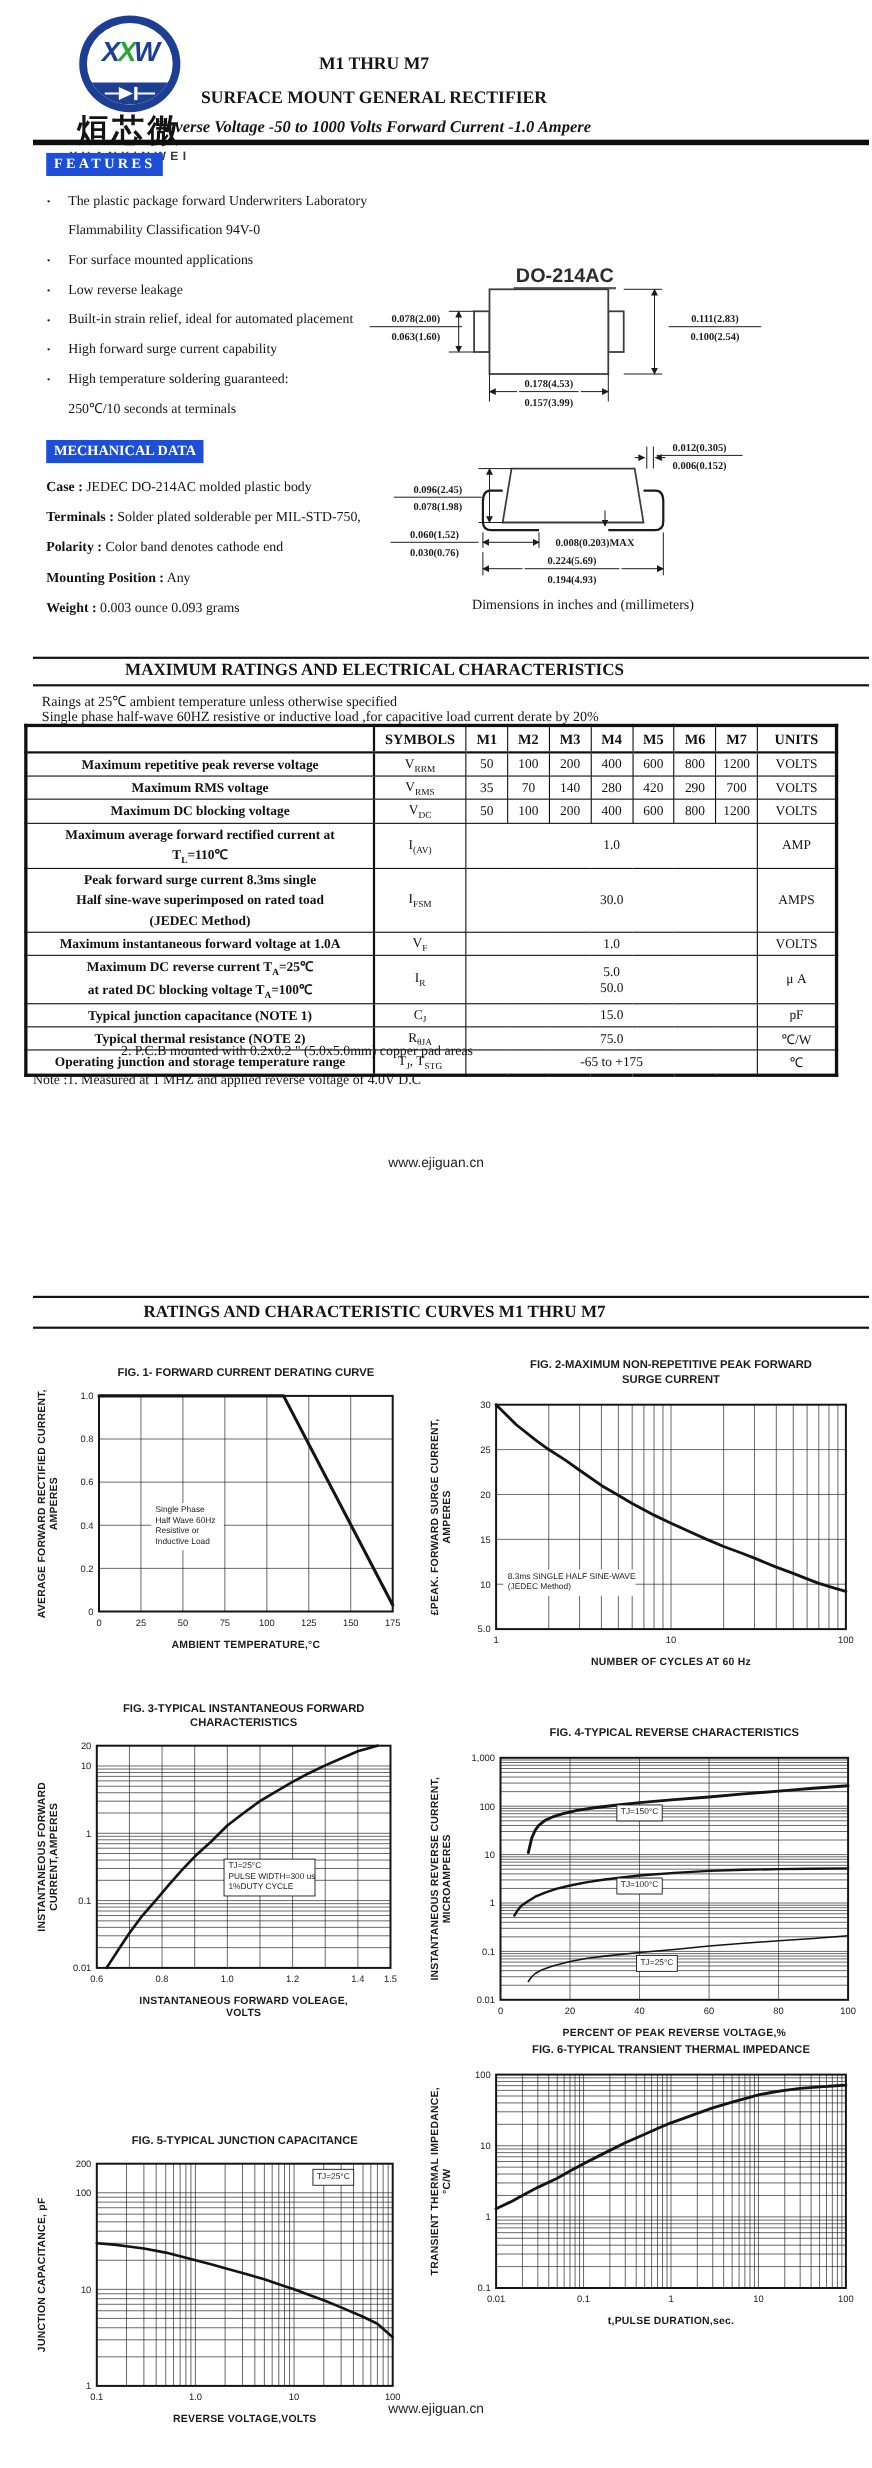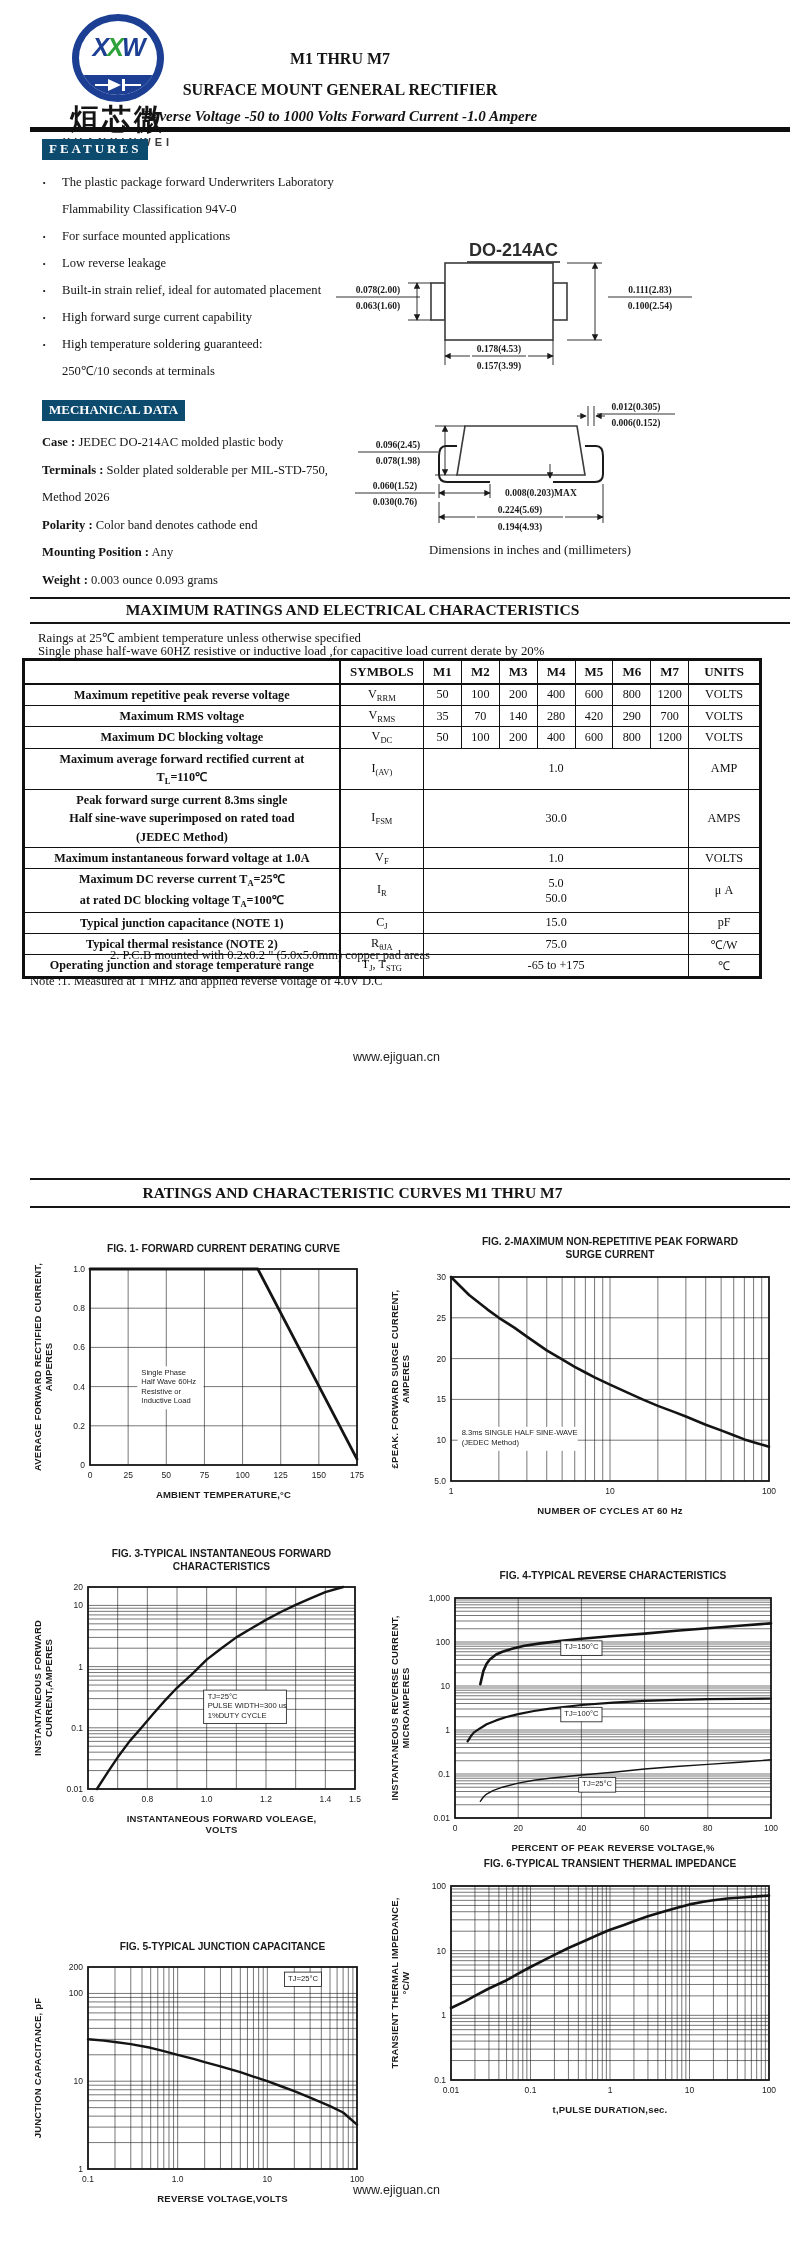--- a/index.html
+++ b/index.html
@@ -17,21 +17,21 @@
   .logo-band svg{display:block;margin:3px auto 0;}
   .logo-cn{margin-top:2px;font-size:29px;font-weight:bold;letter-spacing:3px;line-height:1.1;}
   .logo-en{font-family:"Liberation Sans",sans-serif;font-size:11px;font-weight:600;
            letter-spacing:4px;color:#3a3a3a;}
   .doc-titles{position:absolute;left:0;top:50px;width:680px;text-align:center;}
   .doc-title{font-size:16px;font-weight:bold;}
   .doc-subtitle{font-size:16px;font-weight:bold;margin-top:13px;}
   .doc-tagline{font-size:15px;font-style:italic;font-weight:600;margin-top:9px;}
   .top-bar{position:absolute;left:30px;top:127px;width:760px;height:5px;background:#0e0e0e;}
   
-  .sec-head{display:inline-block;background:#0c4a6e;color:#fff;font-weight:bold;
+  .sec-head{display:inline-block;background:#1d4ed8;color:#fff;font-weight:bold;
             padding:2px 7px 3px 7px;font-size:13px;}
   .feat{position:absolute;left:42px;top:139px;width:350px;}
   .feat .sec-head{letter-spacing:3px;}
   .feat-list{margin-top:9px;}
   .feat-item{display:flex;margin:0;}
   .feat-bullet{width:20px;font-weight:bold;line-height:27px;font-size:13px;}
   .feat-lines{flex:1;}
   .feat-lines div{line-height:27px;font-size:12.6px;}
   .mech{position:absolute;left:42px;top:400px;width:350px;}
   .mech-list{margin-top:8px;}
@@ -43,21 +43,21 @@
             color:#2c2c2c;border-bottom:0;}
   .pkg-name span{border-bottom:2px solid #555;padding:0 2px 1px;}
   .pkg-svg{position:absolute;}
   .pkg-svg text{font-family:"Liberation Serif",serif;font-weight:bold;font-size:9.5px;fill:#1b1b1b;}
   .pkg-svg .shape{fill:#fff;stroke:#3c3c3c;stroke-width:1.6;}
   .pkg-svg .dim{stroke:#1b1b1b;stroke-width:0.9;fill:none;}
   .pkg-caption{position:absolute;left:330px;top:543px;width:400px;text-align:center;
                font-size:12.8px;}
   
   .rule{position:absolute;left:30px;width:760px;height:2px;background:#151515;}
-  .center-title{position:absolute;left:12px;width:681px;text-align:center;
+  .center-title{position:absolute;left:0;width:681px;text-align:center;
                 font-size:15.5px;font-weight:bold;}
   .cond{position:absolute;left:38px;width:740px;font-size:12.8px;}
   #ratings-table{position:absolute;left:22px;top:658px;border-collapse:collapse;
                  width:740px;color:#101010;}
   #ratings-table,#ratings-table td,#ratings-table th{border:1px solid #101010;}
   #ratings-table{border:3px solid #101010;}
   #ratings-table th{font-size:13px;font-weight:bold;text-align:center;
                     border-bottom:2.5px solid #101010;padding:2px 0;}
   #ratings-table td.param{font-weight:bold;font-size:12.2px;text-align:center;
                           padding:1px 5px;line-height:1.5;}
@@ -145,21 +145,20 @@
           </div>
         </div>
       </div>
   </div>
 
   <div class="mech">
     <span class="sec-head">MECHANICAL DATA</span>
     <div class="mech-list" id="mech-list">
         <div><b>Case :</b> JEDEC DO-214AC molded plastic body</div>
         <div><b>Terminals :</b> Solder plated solderable per MIL-STD-750,</div>
-        <div>Method 2026</div>
         <div><b>Polarity :</b> Color band denotes cathode end</div>
         <div><b>Mounting Position :</b> Any</div>
         <div><b>Weight :</b> 0.003 ounce 0.093 grams</div>
       </div>
   </div>
 
   <div class="pkg-name"><span>DO-214AC</span></div>
 
   <svg class="pkg-svg" style="left:300px;top:253px;" width="430" height="145" viewBox="0 0 430 145">
     <defs>

